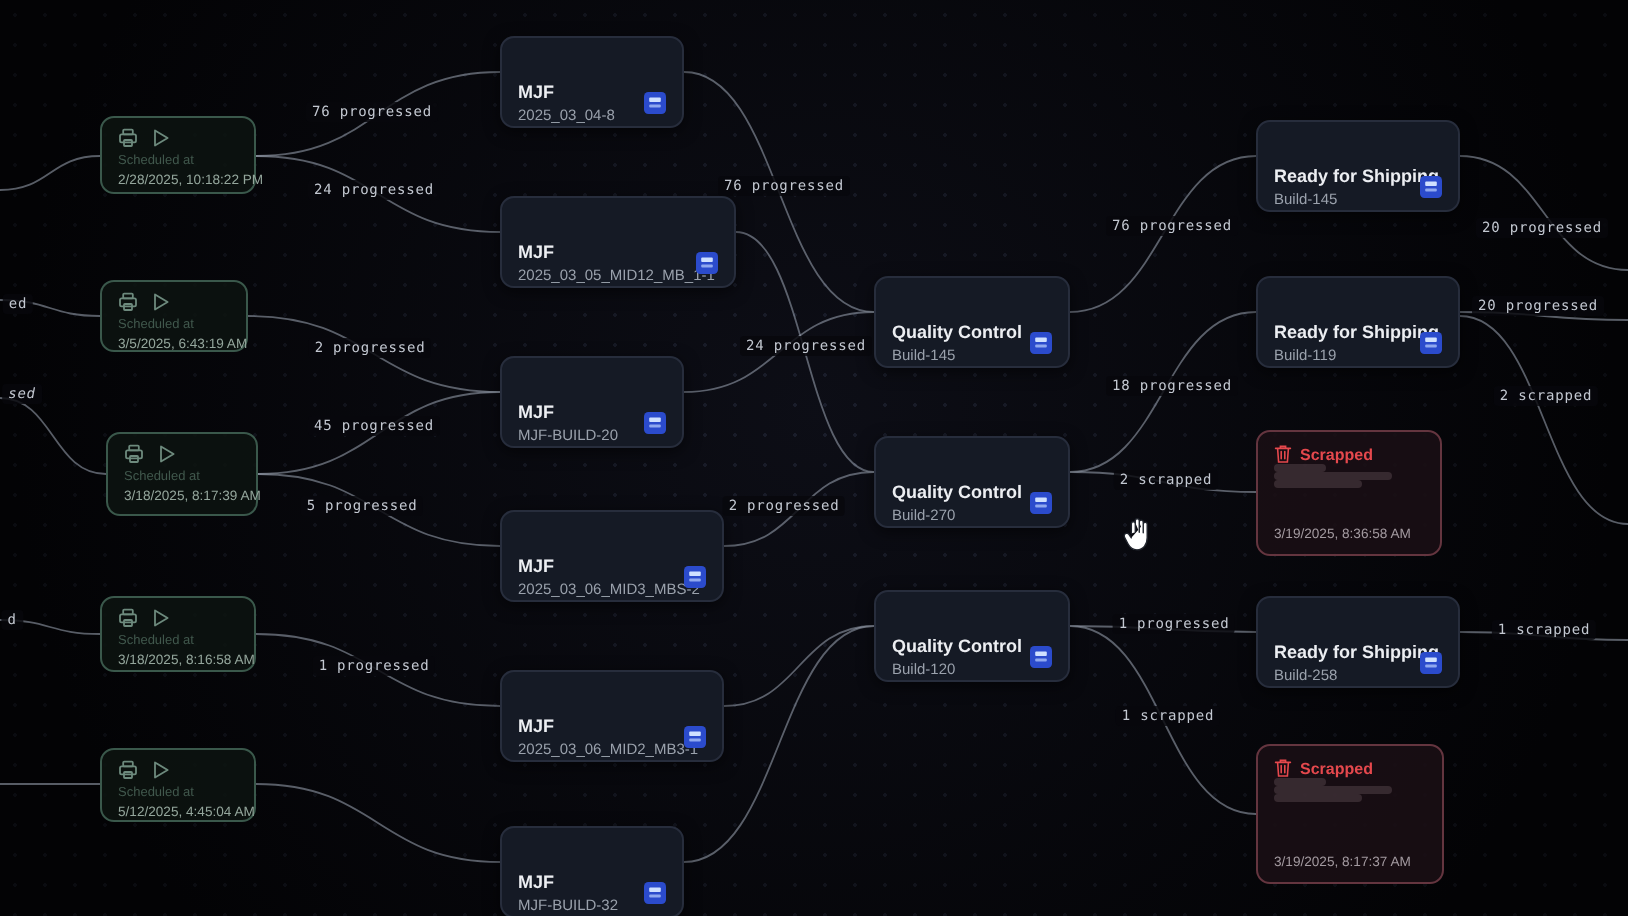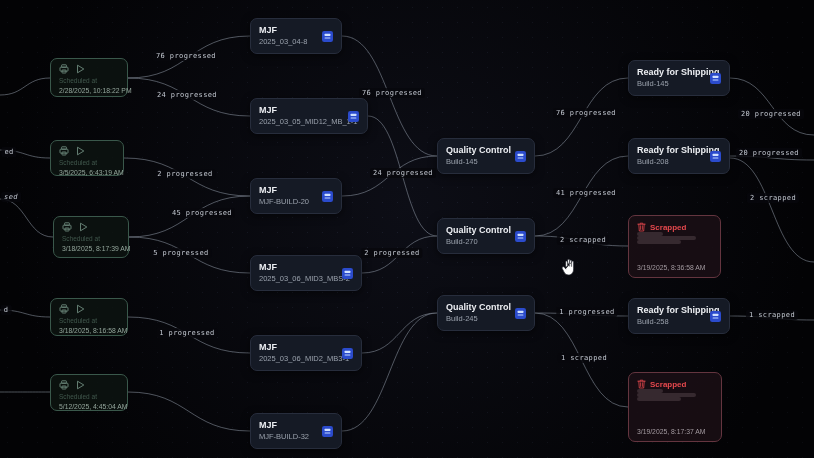--- a/index.html
+++ b/index.html
@@ -25,21 +25,21 @@
     color:#c3c8d1; background:rgba(7,7,12,0.82);
     padding:1px 3px; border-radius:2px;text-align:center;
   }
 
   .node { position:absolute; border-radius:7px; }
 
   .node.std {
     background:#151a25; border:1px solid #272d3c;
     box-shadow:0 2px 8px rgba(0,0,0,0.55);
     display:flex; justify-content:space-between; align-items:flex-start;
-    padding:6px 8px;
+    padding:22px 8px;
   }
   .node.std .titles { display:flex; flex-direction:column; gap:2px; min-width:0; }
   .node.std .title { color:#eceef2; font-size:9px; font-weight:bold; line-height:10px; white-space:nowrap; }
   .node.std .subtitle { color:#9aa1ac; font-size:7.5px; line-height:9px; white-space:nowrap; }
   .node.std .badge { margin-left:6px; margin-top:3px; flex:0 0 auto; }
 
   .node.source {
     background:rgba(13,20,17,0.85); border:1px solid #3a584b;
     padding:5px 8px; display:flex; flex-direction:column; gap:3px;
   }
@@ -246,21 +246,21 @@
         </div>
         <div class="badge"><svg width="11" height="11" viewBox="0 0 11 11">
             <rect width="11" height="11" rx="2.2" fill="#2b4bcc"></rect>
             <rect x="2.6" y="2.8" width="5.8" height="2.2" rx="0.5" fill="#cfe0ff"></rect>
             <rect x="2.6" y="6.2" width="5.8" height="1.6" rx="0.5" fill="#8fa8ef"></rect>
           </svg></div>
       </div>
       <div class="node std" style="left: 437px; top: 295px; width: 98px; height: 36px;">
         <div class="titles">
           <div class="title">Quality Control</div>
-          <div class="subtitle">Build-245</div>
+          <div class="subtitle">Build-120</div>
         </div>
         <div class="badge"><svg width="11" height="11" viewBox="0 0 11 11">
             <rect width="11" height="11" rx="2.2" fill="#2b4bcc"></rect>
             <rect x="2.6" y="2.8" width="5.8" height="2.2" rx="0.5" fill="#cfe0ff"></rect>
             <rect x="2.6" y="6.2" width="5.8" height="1.6" rx="0.5" fill="#8fa8ef"></rect>
           </svg></div>
       </div>
       <div class="node std" style="left: 628px; top: 60px; width: 102px; height: 36px;">
         <div class="titles">
           <div class="title">Ready for Shipping</div>
@@ -268,21 +268,21 @@
         </div>
         <div class="badge"><svg width="11" height="11" viewBox="0 0 11 11">
             <rect width="11" height="11" rx="2.2" fill="#2b4bcc"></rect>
             <rect x="2.6" y="2.8" width="5.8" height="2.2" rx="0.5" fill="#cfe0ff"></rect>
             <rect x="2.6" y="6.2" width="5.8" height="1.6" rx="0.5" fill="#8fa8ef"></rect>
           </svg></div>
       </div>
       <div class="node std" style="left: 628px; top: 138px; width: 102px; height: 36px;">
         <div class="titles">
           <div class="title">Ready for Shipping</div>
-          <div class="subtitle">Build-208</div>
+          <div class="subtitle">Build-119</div>
         </div>
         <div class="badge"><svg width="11" height="11" viewBox="0 0 11 11">
             <rect width="11" height="11" rx="2.2" fill="#2b4bcc"></rect>
             <rect x="2.6" y="2.8" width="5.8" height="2.2" rx="0.5" fill="#cfe0ff"></rect>
             <rect x="2.6" y="6.2" width="5.8" height="1.6" rx="0.5" fill="#8fa8ef"></rect>
           </svg></div>
       </div>
       <div class="node scrapped" style="left: 628px; top: 215px; width: 93px; height: 63px;">
         <div class="head">
           <svg width="9" height="10" viewBox="0 0 9 10">
@@ -316,28 +316,28 @@
         <div class="bar" style="width:34%"></div>
         <div class="bar" style="width:78%"></div>
         <div class="bar" style="width:58%"></div>
         <div class="date">3/19/2025, 8:17:37 AM</div>
       </div>
     </div>
   <div id="label-layer">
       <div class="edge-label" style="left: 186px; top: 56px;">76 progressed</div>
       <div class="edge-label" style="left: 187px; top: 95px;">24 progressed</div>
       <div class="edge-label" style="left: 185px; top: 174px;">2 progressed</div>
-      <div class="edge-label" style="left: 187px; top: 213px; margin-left: 15px;">45 progressed</div>
+      <div class="edge-label" style="left: 187px; top: 213px;">45 progressed</div>
       <div class="edge-label" style="left: 181px; top: 253px;">5 progressed</div>
       <div class="edge-label" style="left: 187px; top: 333px;">1 progressed</div>
       <div class="edge-label" style="left: 392px; top: 93px;">76 progressed</div>
       <div class="edge-label" style="left: 403px; top: 173px;">24 progressed</div>
       <div class="edge-label" style="left: 392px; top: 253px;">2 progressed</div>
       <div class="edge-label" style="left: 586px; top: 113px;">76 progressed</div>
-      <div class="edge-label" style="left: 586px; top: 193px;">41 progressed</div>
+      <div class="edge-label" style="left: 586px; top: 193px;">18 progressed</div>
       <div class="edge-label" style="left: 583px; top: 240px;">2 scrapped</div>
       <div class="edge-label" style="left: 587px; top: 312px;">1 progressed</div>
       <div class="edge-label" style="left: 584px; top: 358px;">1 scrapped</div>
       <div class="edge-label" style="left: 771px; top: 114px;">20 progressed</div>
       <div class="edge-label" style="left: 769px; top: 153px;">20 progressed</div>
       <div class="edge-label" style="left: 773px; top: 198px;">2 scrapped</div>
       <div class="edge-label" style="left: 772px; top: 315px;">1 scrapped</div>
       <div class="edge-label" style="left: 9px; top: 152px;">ed</div>
       <div class="edge-label" style="left: 11px; top: 197px; font-style: italic;">sed</div>
       <div class="edge-label" style="left: 6px; top: 310px;">d</div>

